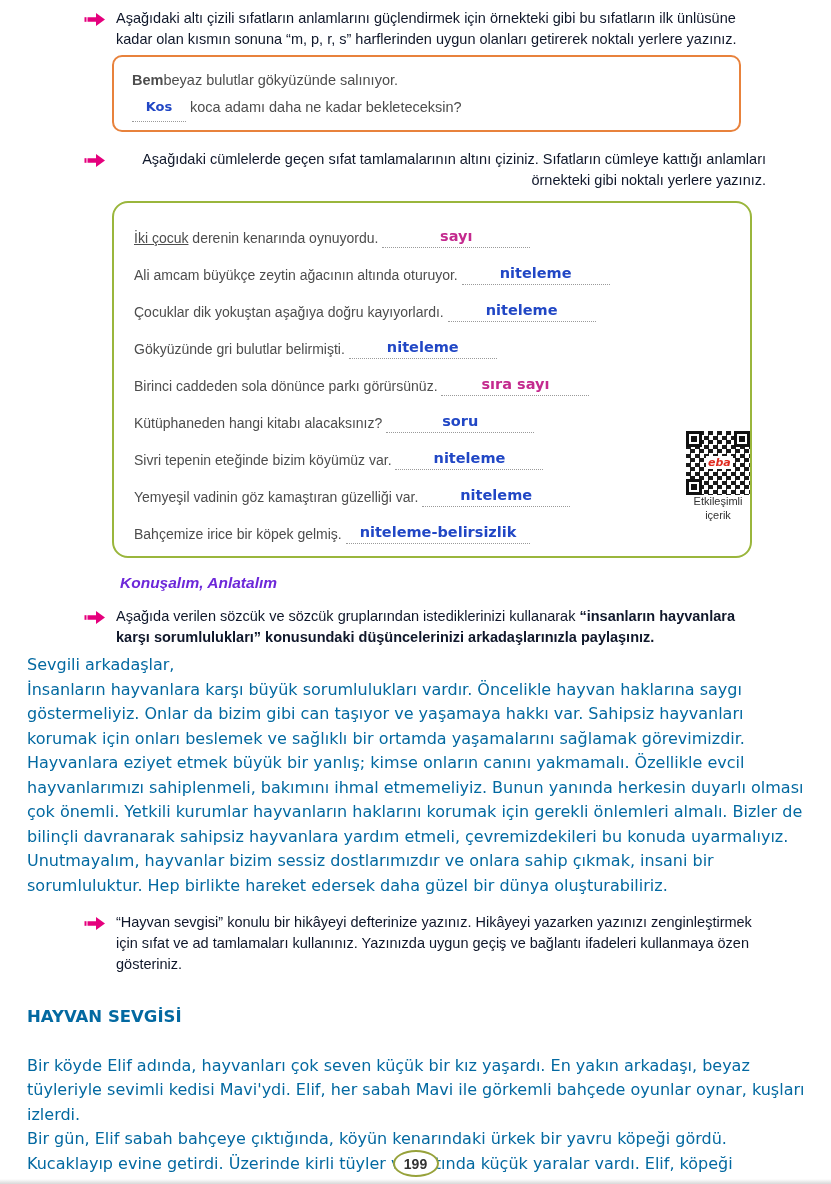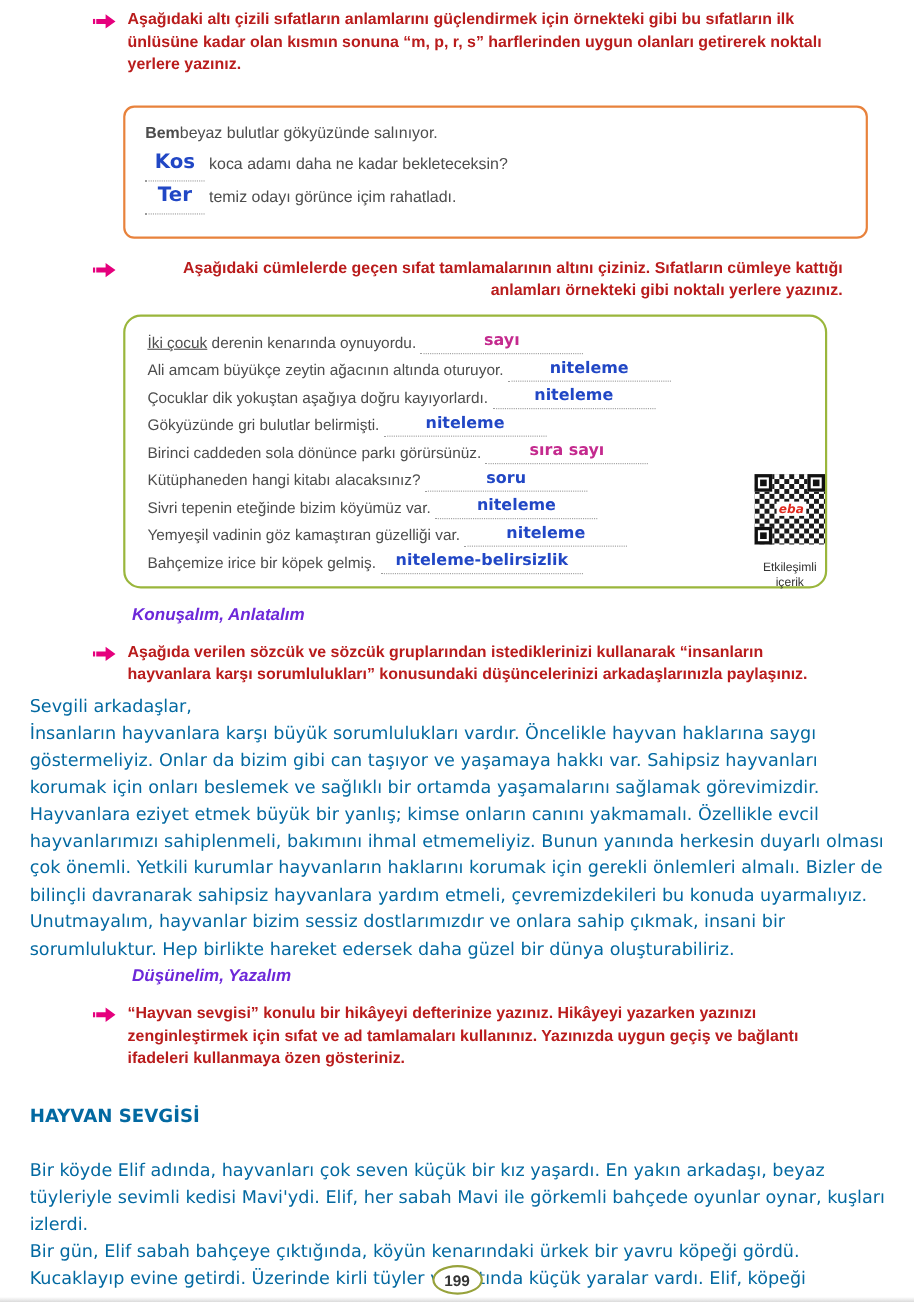--- a/index.html
+++ b/index.html
@@ -8,44 +8,44 @@
     position:relative; width:831px; height:1184px; margin:0 auto;
     background:#fff; overflow:hidden;
     font-family:"Liberation Sans", sans-serif; color:#404040;
   }
   .page::after{content:"";position:absolute;left:0;right:0;bottom:0;height:5px;
     background:linear-gradient(#ffffff,#d8d8d8);}
 
   
   .exercise { display:flex; align-items:flex-start; margin-left:84px; margin-right:60px; }
   .arrow-icon { flex:0 0 auto; margin:4px 10px 0 0; }
-  .instr { font-weight:bold; color:#b91c1c; font-size:14.5px; line-height:1.42; max-width:650px; }
+  .instr { font-weight:normal; color:#0f172a; font-size:14.5px; line-height:1.42; max-width:650px; }
 
   
   .box { border-radius:10px; background:#fff; }
   .box-orange {
-    margin:26px 0 0 112px; width:677px; border:2px solid #e8823c;
-    padding:10px 18px 20px 18px;
+    margin:6px 0 0 112px; width:629px; border:2px solid #e8823c;
+    padding:10px 18px 8px 18px;
   }
   .box-green {
     margin:11px 0 0 112px; width:640px; border:2px solid #9ab63c; border-radius:16px;
     padding:11px 20px 9px 20px;
   }
   .box-row { font-size:14.5px; color:#4d4d4d; line-height:27px; }
-  .box-row2 { font-size:14px; color:#4d4d4d; line-height:25px; white-space:nowrap; }
+  .box-row2 { font-size:14px; color:#4d4d4d; line-height:25px; white-space:nowrap;margin-top:12px; }
   .u { text-decoration:underline; }
 
   
   .blank1 {
     display:inline-block; min-width:54px; text-align:center;
     border-bottom:1.6px dotted #9a9a9a; padding:0 6px;
   }
   .hw {
     position:relative; top:-1px;
-    font-family:"DejaVu Sans", sans-serif; font-weight:bold; font-size:18px; color:#2147c5;
+    font-family:"DejaVu Sans", sans-serif; font-weight:bold; font-size:13px; color:#2147c5;
   }
   .blank2 {
     display:inline-block; min-width:148px; text-align:center;
     border-bottom:1.6px dotted #9a9a9a; padding:0 14px; line-height:18px;
   }
   .ans {
     position:relative; top:-2px;
     font-family:"DejaVu Sans", sans-serif; font-weight:bold; font-size:14.5px;
   }
   .ans[data-ink="blue"] { color:#2147c5; }
@@ -53,21 +53,21 @@
 
   
   .qr-wrap { position:absolute; left:681px; top:431px; width:74px; text-align:center; }
   .qr { width:64px; height:64px; margin:0 auto; position:relative;
     background:conic-gradient(#1a1a1a 25%,#fff 0 50%,#1a1a1a 0 75%,#fff 0) 0 0/9px 9px; }
   .qr i { position:absolute; width:16px; height:16px; background:#fff; border:3px solid #111; }
   .qr i::after { content:""; position:absolute; inset:2px; background:#111; }
   .qr .tl{top:0;left:0} .qr .tr{top:0;right:0} .qr .bl{bottom:0;left:0}
   .qr-eba { position:absolute; top:25px; left:20px; background:#fff; color:#e02b20;
     font:italic bold 11px "DejaVu Sans", sans-serif; padding:0 2px; }
-  .qr-caption { margin-top:15px; font-size:11px; color:#333; line-height:1.25; white-space:pre-line; }
+  .qr-caption { margin-top:0; font-size:11px; color:#333; line-height:1.25; white-space:pre-line; }
 
   
   .sec-heading {
     margin:16px 0 0 120px; color:#6d28d9; font-style:italic; font-weight:bold; font-size:15.5px;
   }
 
   
   .redtext {
     margin:6px 0 0 27px; width:788px;
     font-family:"DejaVu Sans", sans-serif; font-size:16px; line-height:24.5px;
@@ -100,23 +100,20 @@
     </span>
     <div class="instr">Aşağıdaki altı çizili sıfatların anlamlarını güçlendirmek için örnekteki gibi bu sıfatların ilk ünlüsüne kadar olan kısmın sonuna “m, p, r, s” harflerinden uygun olanları getirerek noktalı yerlere yazınız.</div>
   </div>
 
   <div class="box box-orange">
     <div class="box-row">
       <b>Bem</b><span>beyaz bulutlar gökyüzünde salınıyor.</span>
     </div>
     <div class="box-row">
       <span class="blank1"><span class="hw">Kos</span></span><span> koca adamı daha ne kadar bekleteceksin?</span>
-    </div>
-    <div class="box-row">
-      <span class="blank1"><span class="hw">Ter</span></span><span> temiz odayı görünce içim rahatladı.</span>
     </div>
   </div>
 
   <div class="exercise mt2">
     <span class="arrow-icon">
       <svg width="22" height="15" viewBox="0 0 22 15">
           <path d="M3.5 5.2 H12 V1 L21 7.5 L12 14 V9.8 H3.5 Z" fill="#e5007d"></path>
           <rect x="0.5" y="5.2" width="2" height="4.6" fill="#e5007d"></rect>
         </svg>
     </span>
@@ -176,21 +173,20 @@
     <div class="instr">
       <span>Aşağıda verilen sözcük ve sözcük gruplarından istediklerinizi kullanarak </span><b>“insanların hayvanlara karşı sorumlulukları” konusundaki düşüncelerinizi arkadaşlarınızla paylaşınız.</b>
     </div>
   </div>
 
   <div class="redtext">Sevgili arkadaşlar,
 İnsanların hayvanlara karşı büyük sorumlulukları vardır. Öncelikle hayvan haklarına saygı göstermeliyiz. Onlar da bizim gibi can taşıyor ve yaşamaya hakkı var. Sahipsiz hayvanları korumak için onları beslemek ve sağlıklı bir ortamda yaşamalarını sağlamak görevimizdir.
 Hayvanlara eziyet etmek büyük bir yanlış; kimse onların canını yakmamalı. Özellikle evcil hayvanlarımızı sahiplenmeli, bakımını ihmal etmemeliyiz. Bunun yanında herkesin duyarlı olması çok önemli. Yetkili kurumlar hayvanların haklarını korumak için gerekli önlemleri almalı. Bizler de bilinçli davranarak sahipsiz hayvanlara yardım etmeli, çevremizdekileri bu konuda uyarmalıyız.
 Unutmayalım, hayvanlar bizim sessiz dostlarımızdır ve onlara sahip çıkmak, insani bir sorumluluktur. Hep birlikte hareket edersek daha güzel bir dünya oluşturabiliriz.</div>
 
-  <div class="sec-heading" style="margin-top:4px;">Düşünelim, Yazalım</div>
 
   <div class="exercise mt1">
     <span class="arrow-icon">
       <svg width="22" height="15" viewBox="0 0 22 15">
           <path d="M3.5 5.2 H12 V1 L21 7.5 L12 14 V9.8 H3.5 Z" fill="#e5007d"></path>
           <rect x="0.5" y="5.2" width="2" height="4.6" fill="#e5007d"></rect>
         </svg>
     </span>
     <div class="instr">“Hayvan sevgisi” konulu bir hikâyeyi defterinize yazınız. Hikâyeyi yazarken yazınızı zenginleştirmek için sıfat ve ad tamlamaları kullanınız. Yazınızda uygun geçiş ve bağlantı ifadeleri kullanmaya özen gösteriniz.</div>
   </div>

